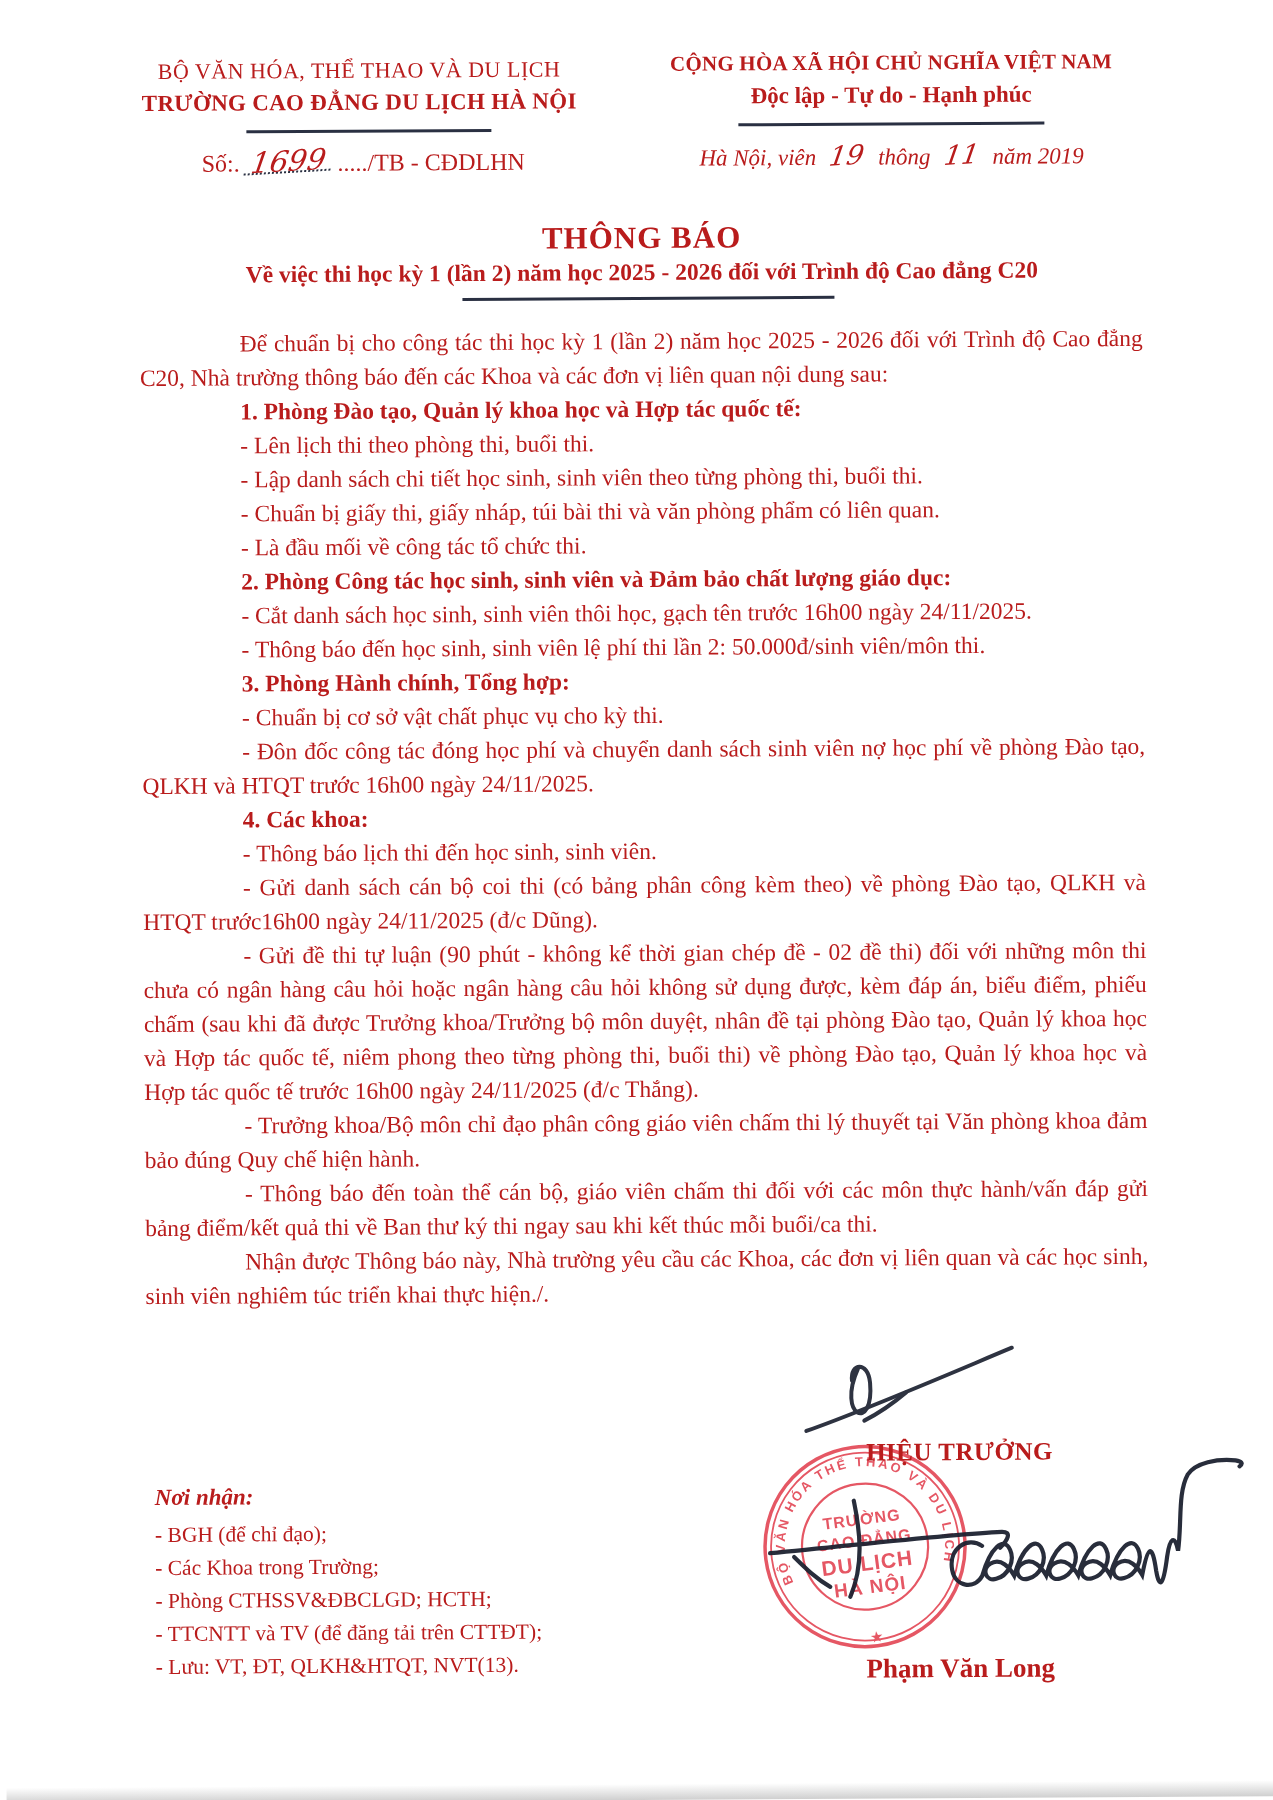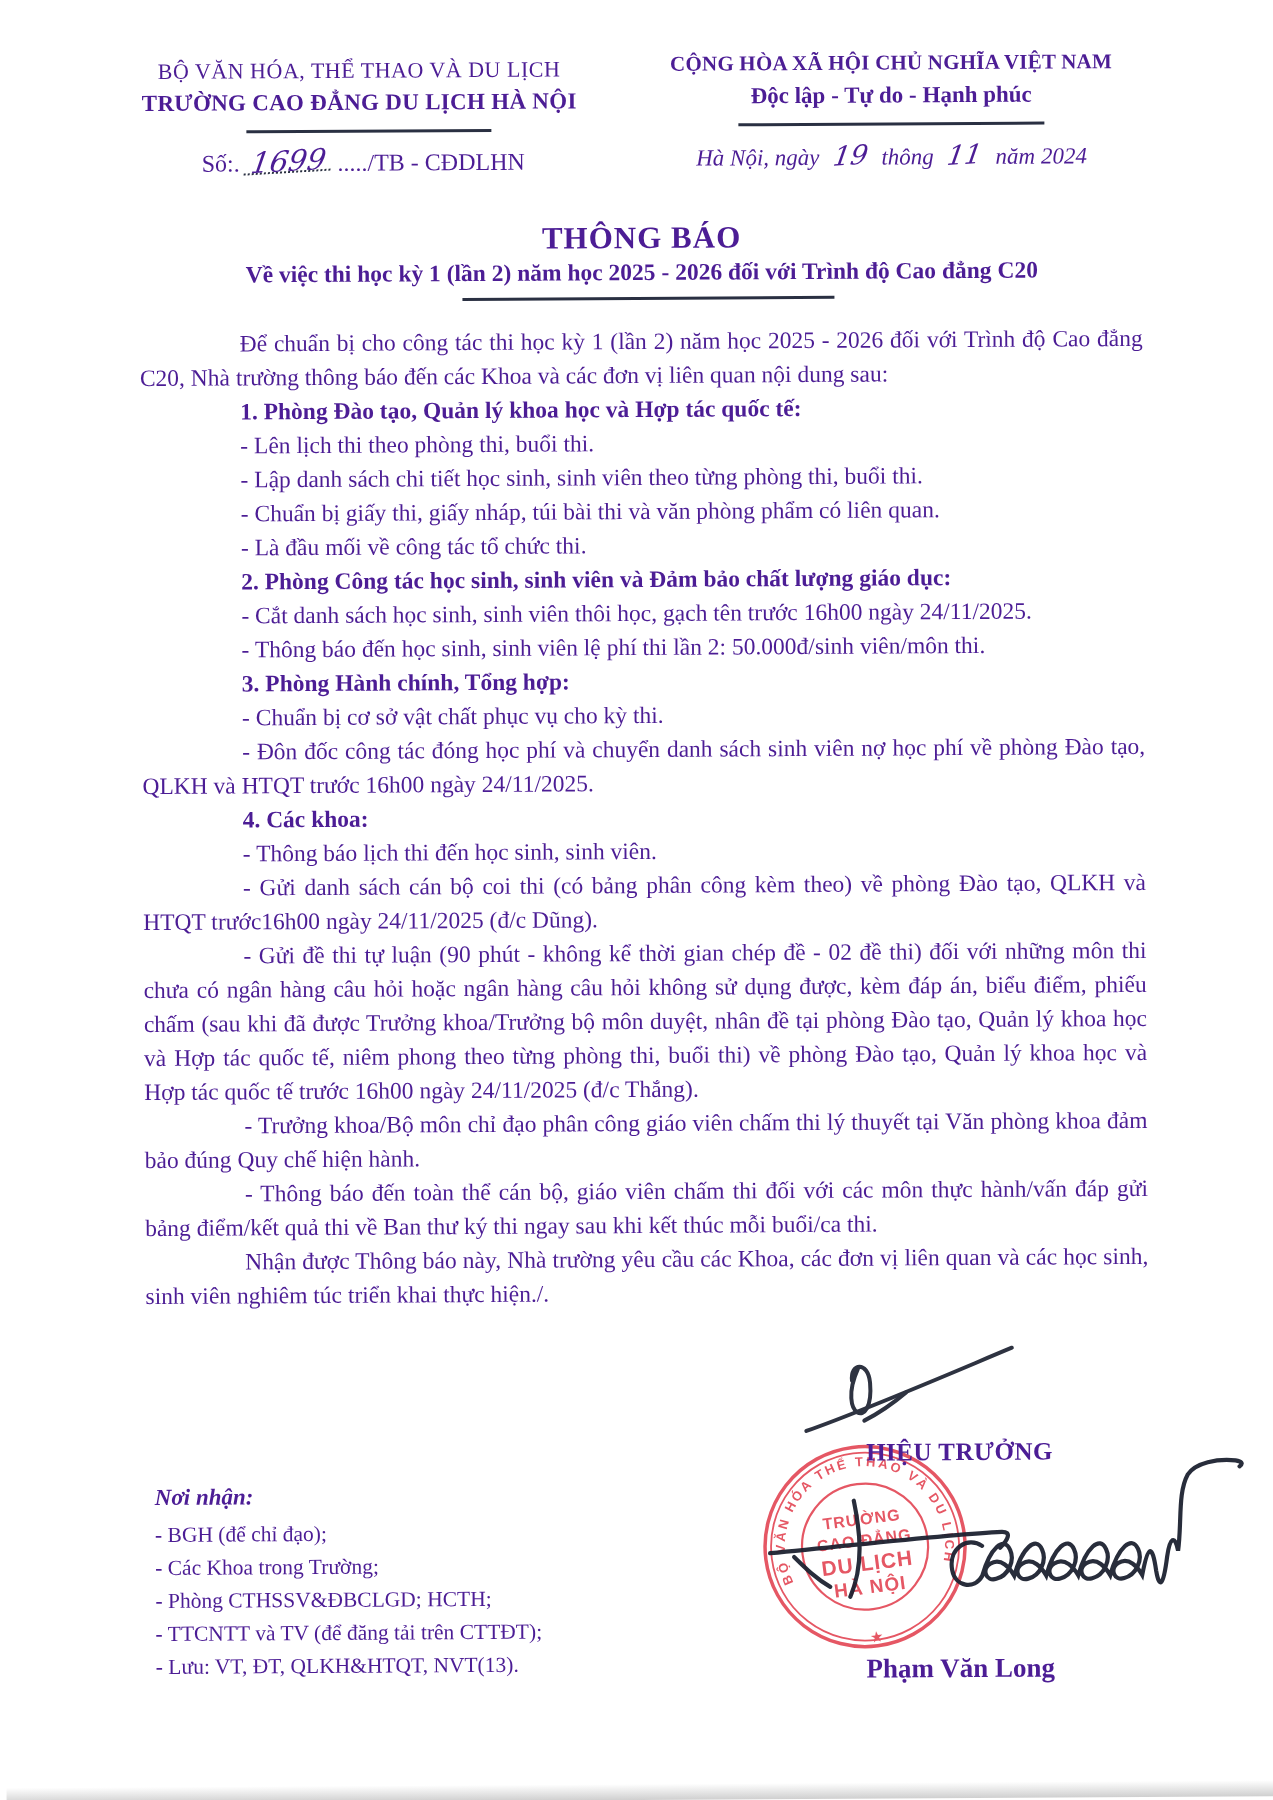--- a/index.html
+++ b/index.html
@@ -1,18 +1,18 @@
 <!DOCTYPE html>
 <html><head>
 <meta charset="utf-8">
 <style>
   html,body{margin:0;padding:0;background:#ffffff;}
   .page{
     position:relative;width:1273px;height:1800px;background:#ffffff;
-    font-family:"Liberation Serif", serif;color:#4c1d95;overflow:hidden;
+    font-family:"Liberation Serif", serif;color:#b91c1c;overflow:hidden;
   }
   .tilt{position:absolute;inset:0;transform:rotate(-0.35deg);transform-origin:50% 40%;}
   .abs{position:absolute;}
   .ctr{text-align:center;}
 
   
   .org-block{left:115px;top:56px;width:496px;}
   .org-l1{font-size:22px;letter-spacing:.5px;}
   .org-l2{font-size:23px;font-weight:bold;margin-top:6px;letter-spacing:.3px;}
   .org-underline{left:250px;top:128px;width:245px;height:3px;background:#2a3042;}
@@ -75,25 +75,25 @@
     </div>
     <div class="abs nat-underline"></div>
 
     <div class="abs doc-number">
       <span>Số:.</span>
       <span class="hand num-hand">1699</span>
       <span>...../TB - CĐDLHN</span>
     </div>
 
     <div class="abs ctr date-line">
-      <span>Hà Nội, ngày</span>
+      <span>Hà Nội, viên</span>
       <span class="hand">19</span>
       <span>thông</span>
       <span class="hand">11</span>
-      <span>năm 2024</span>
+      <span>năm 2019</span>
     </div>
 
     <div class="abs ctr doc-title">THÔNG BÁO</div>
     <div class="abs ctr doc-subtitle">Về việc thi học kỳ 1 (lần 2) năm học 2025 - 2026 đối với Trình độ Cao đẳng C20</div>
     <div class="abs subtitle-underline"></div>
 
     <div class="abs body-col">
       <p>Để chuẩn bị cho công tác thi học kỳ 1 (lần 2) năm học 2025 - 2026 đối với Trình độ Cao đẳng C20, Nhà trường thông báo đến các Khoa và các đơn vị liên quan nội dung sau:</p>
 
       <p class="head">1. Phòng Đào tạo, Quản lý khoa học và Hợp tác quốc tế:</p>

